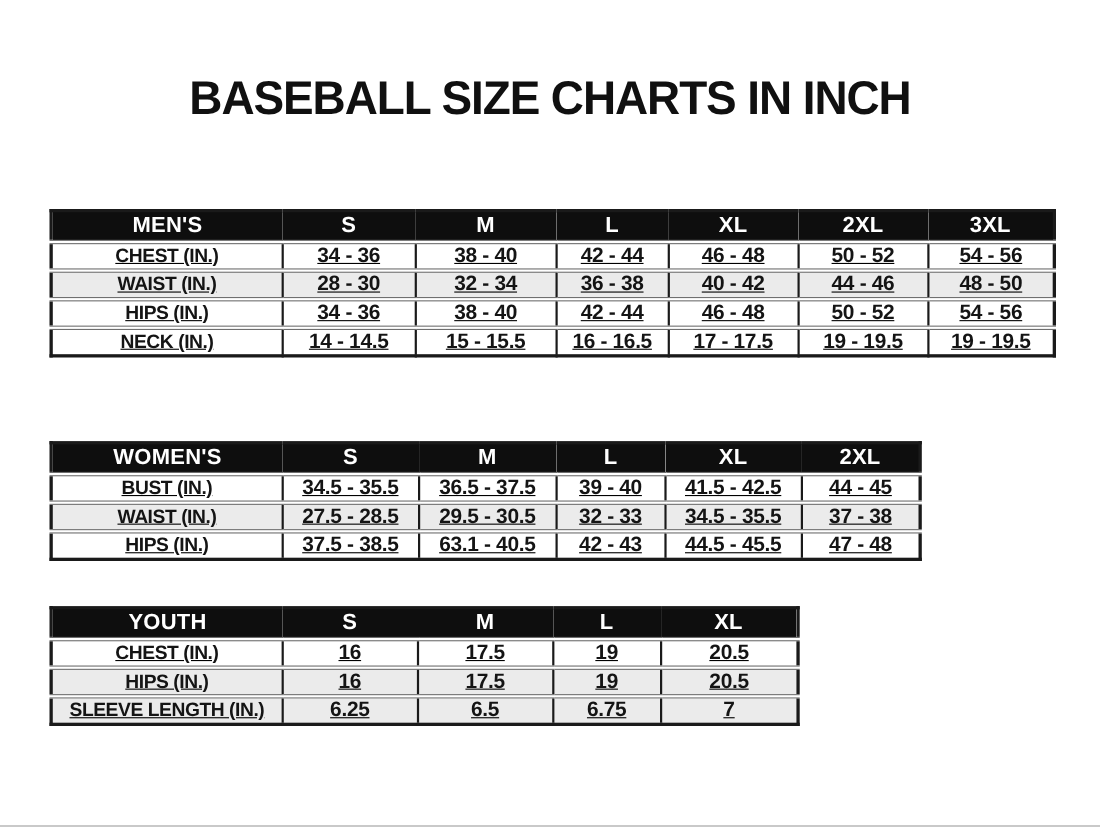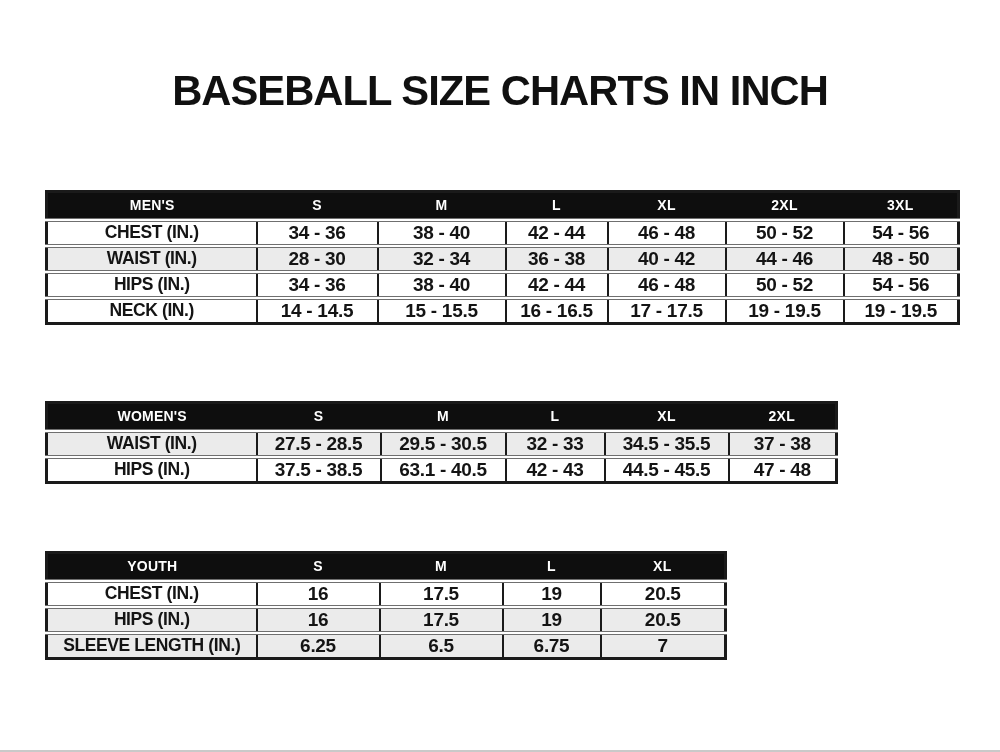--- a/index.html
+++ b/index.html
@@ -42,24 +42,24 @@
     text-align:center;
     vertical-align:middle;
     font-weight:bold;
     overflow:hidden;
     white-space:nowrap;
   }
   .size-table thead tr{height:28px;}
   .size-table thead th{
     background:var(--hbg);
     color:var(--htext);
-    font-size:14px;
+    font-size:20px;
     letter-spacing:0.2px;
   }
-  .size-table tbody tr{height:14px;}
+  .size-table tbody tr{height:14px;text-decoration:underline;}
   .size-table tbody td{
     font-size:19px;
     color:var(--text);
     border-left:2.5px solid var(--border);
     border-top:4px double var(--rule);
     letter-spacing:-0.3px;
   }
   .size-table tbody td.row-label{
     border-left:none;
     font-size:17.5px;
@@ -152,20 +152,28 @@
         <tr>
           <th>WOMEN'S</th>
           <th>S</th>
           <th>M</th>
           <th>L</th>
           <th>XL</th>
           <th>2XL</th>
         </tr>
       </thead>
       <tbody>
+        <tr>
+          <td class="row-label">BUST (IN.)</td>
+          <td>34.5 - 35.5</td>
+          <td>36.5 - 37.5</td>
+          <td>39 - 40</td>
+          <td>41.5 - 42.5</td>
+          <td>44 - 45</td>
+        </tr>
         <tr class="alt">
           <td class="row-label">WAIST (IN.)</td>
           <td>27.5 - 28.5</td>
           <td>29.5 - 30.5</td>
           <td>32 - 33</td>
           <td>34.5 - 35.5</td>
           <td>37 - 38</td>
         </tr>
         <tr>
           <td class="row-label">HIPS (IN.)</td>

